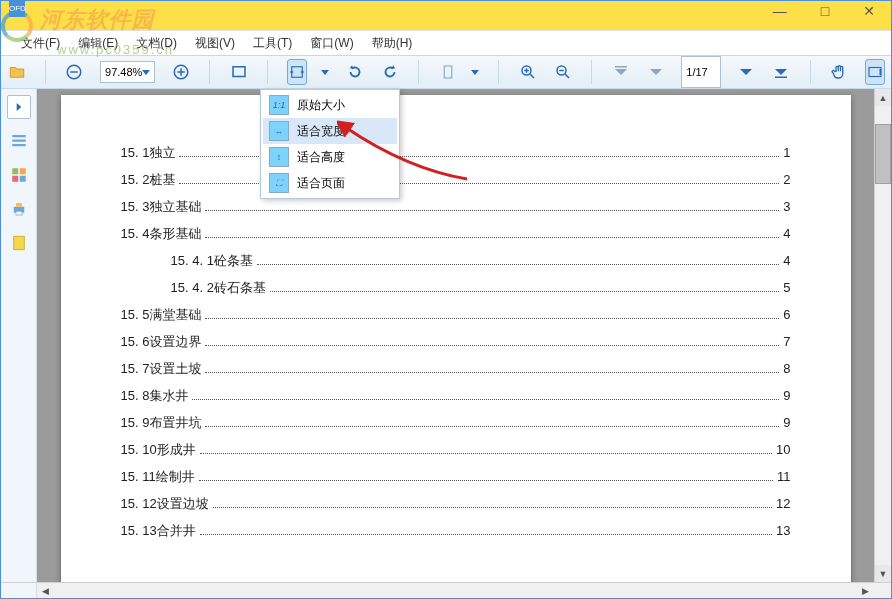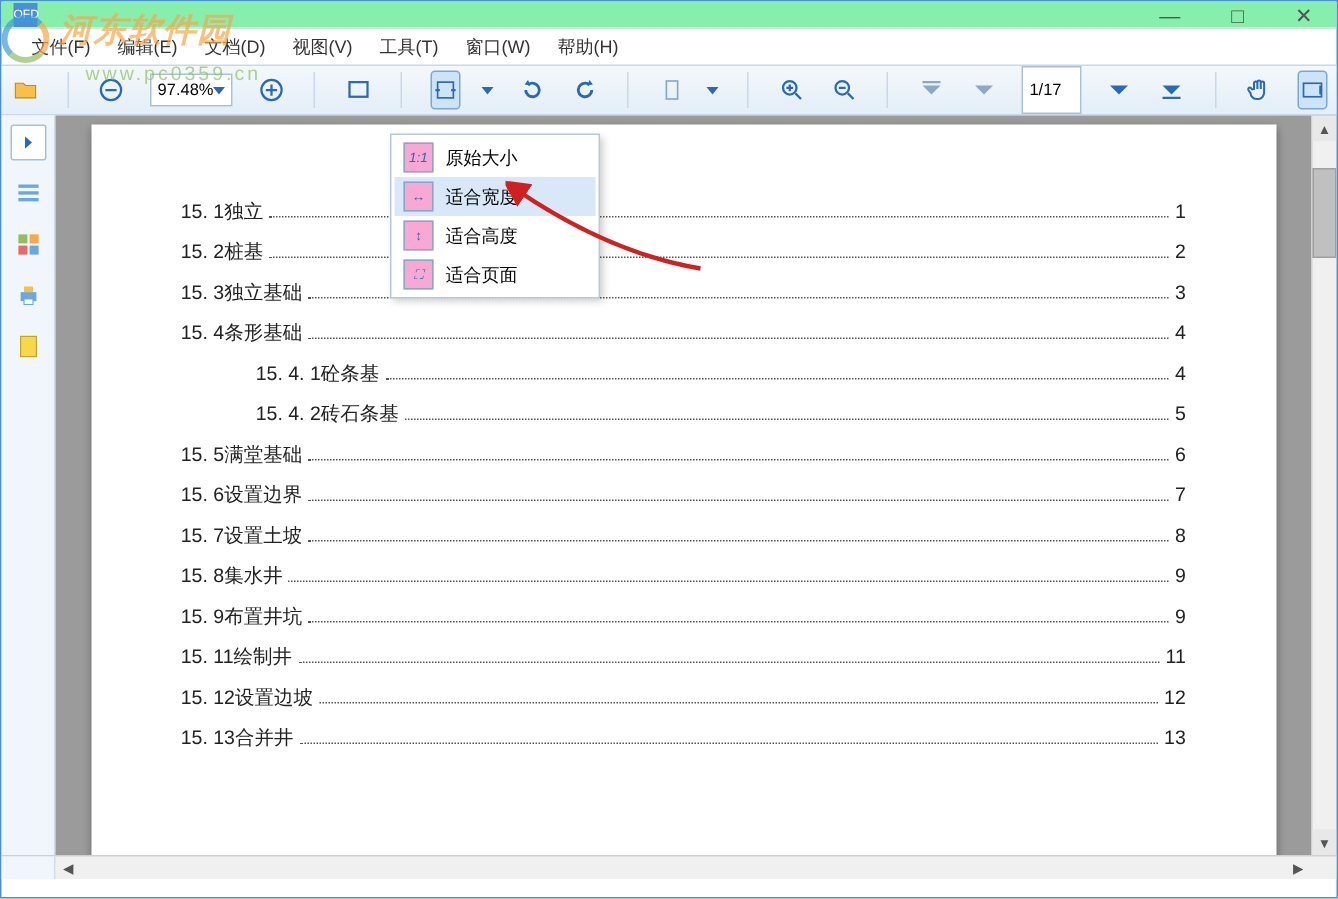--- a/index.html
+++ b/index.html
@@ -1,18 +1,18 @@
 <!DOCTYPE html>
 <html><head>
 <meta charset="utf-8">
 <style>
 * { margin: 0; padding: 0; box-sizing: border-box; font-family: "Microsoft YaHei", sans-serif; }
 body { width: 892px; height: 599px; background: #fff; border: 1px solid #4a90d9; overflow: hidden; position: relative; }
 
-.titlebar { height: 18px; display: flex; align-items: center; padding: 0 8px; background: #86efac; border-bottom: 1px solid #e0e0e0; }
+.titlebar { height: 30px; display: flex; align-items: flex-start; padding: 0 8px; background: #fde047; border-bottom: 1px solid #e0e0e0; }
 .titlebar .icon-app { width: 16px; height: 16px; background: #4a90d9; margin-right: 6px; font-size: 8px; color: #fff; text-align: center; line-height: 16px; }
 .titlebar .title { font-size: 12px; color: #333; }
 .titlebar .win-controls { margin-left: auto; display: flex; gap: 18px; font-size: 14px; color: #555; }
 .titlebar .win-controls span { cursor: pointer; padding: 2px 8px; }
 
 .menubar { height: 24px; display: flex; align-items: center; padding: 0 16px; font-size: 12px; color: #333; gap: 10px; }
 .menubar span { cursor: pointer; padding: 2px 4px; }
 
 .toolbar { height: 34px; background: linear-gradient(#f4f8fb, #e3eef7); border-top: 1px solid #c8d8e8; border-bottom: 1px solid #c8d8e8; display: flex; align-items: center; padding: 0 6px; gap: 16px; }
 .tbtn { width: 26px; height: 26px; display: flex; align-items: center; justify-content: center; border-radius: 3px; cursor: pointer; color: #2a6ab5; }
@@ -40,21 +40,21 @@
 .toc-line { display: flex; align-items: baseline; margin: 9px 0; white-space: nowrap; }
 .toc-num { flex-shrink: 0; }
 .toc-title { flex-shrink: 0; }
 .toc-dots { flex: 1; border-bottom: 1px dotted #555; margin: 0 4px 3px 4px; }
 .toc-page { flex-shrink: 0; }
 .indent { padding-left: 50px; }
 
 .dropdown { position: absolute; left: 259px; top: 88px; width: 140px; background: #fff; border: 1px solid #b8c8d8; box-shadow: 2px 2px 5px rgba(0,0,0,.2); z-index: 100; font-size: 12px; padding: 2px; }
 .dropdown .ditem { display: flex; align-items: center; height: 26px; padding: 0 6px; gap: 8px; cursor: pointer; }
 .dropdown .ditem.hover { background: #d8e8f8; }
-.dropdown .dicon { width: 20px; height: 20px; border: 1px solid #88a8c8; background: #f9a8d4; display: flex; align-items: center; justify-content: center; font-size: 9px; color: #2a6ab5; font-style: italic; }
+.dropdown .dicon { width: 20px; height: 20px; border: 1px solid #88a8c8; background: #7dd3fc; display: flex; align-items: center; justify-content: center; font-size: 9px; color: #2a6ab5; font-style: italic; }
 
 .watermark { position: absolute; left: 0; top: 4px; z-index: 200; pointer-events: none; opacity: 0.7; }
 .watermark .wm1 { font-size: 22px; font-weight: bold; color: #f7a64a; letter-spacing: 1px; font-style: italic; }
 .watermark .wm2 { font-size: 13px; color: #8fbf5f; letter-spacing: 2px; }
 .watermark .wmicon { display:inline-block; width:34px; height:34px; vertical-align:middle; position:relative; }
 .watermark .wmicon::before { content:""; position:absolute; width:24px; height:24px; border:4px solid #3d9bd8; border-radius:50%; left:0; top:4px; border-right-color:#f7a64a; border-bottom-color:#8fbf5f; }
 
 .arrow-annot { position: absolute; left: 336px; top: 118px; z-index: 150; pointer-events: none; }
 </style>
 </head>
@@ -292,20 +292,26 @@
             <span class="toc-dots"></span>
             <span class="toc-page">9</span>
           </div>
           <div class="toc-line">
             <span class="toc-num">15. 9</span>
             <span class="toc-title"> 布置井坑</span>
             <span class="toc-dots"></span>
             <span class="toc-page">9</span>
           </div>
           <div class="toc-line">
+            <span class="toc-num">15. 10</span>
+            <span class="toc-title"> 形成井</span>
+            <span class="toc-dots"></span>
+            <span class="toc-page">10</span>
+          </div>
+          <div class="toc-line">
             <span class="toc-num">15. 11</span>
             <span class="toc-title"> 绘制井</span>
             <span class="toc-dots"></span>
             <span class="toc-page">11</span>
           </div>
           <div class="toc-line">
             <span class="toc-num">15. 12</span>
             <span class="toc-title"> 设置边坡</span>
             <span class="toc-dots"></span>
             <span class="toc-page">12</span>

